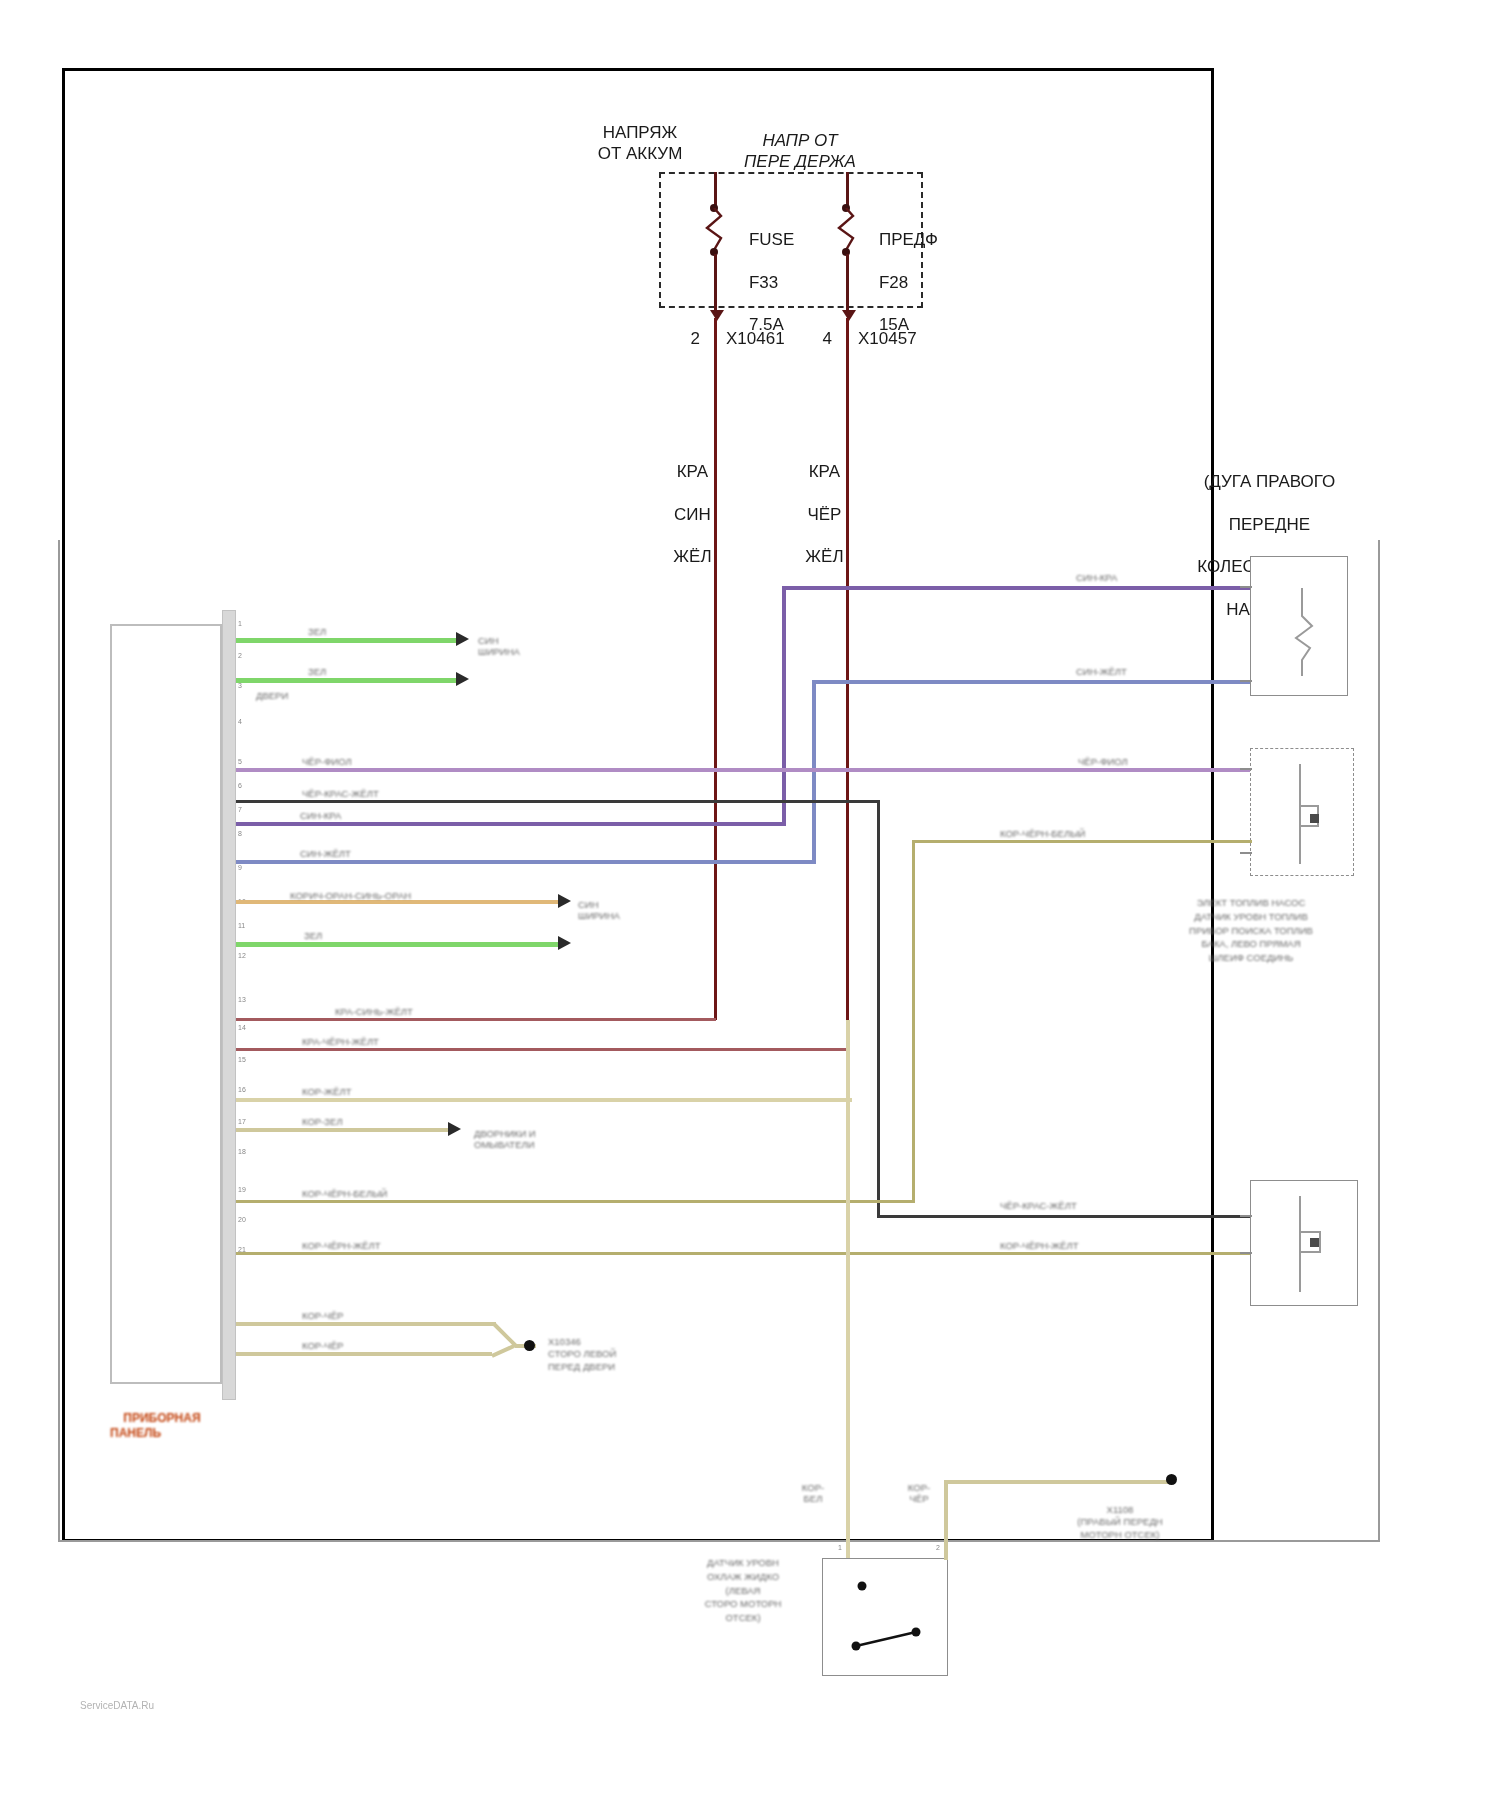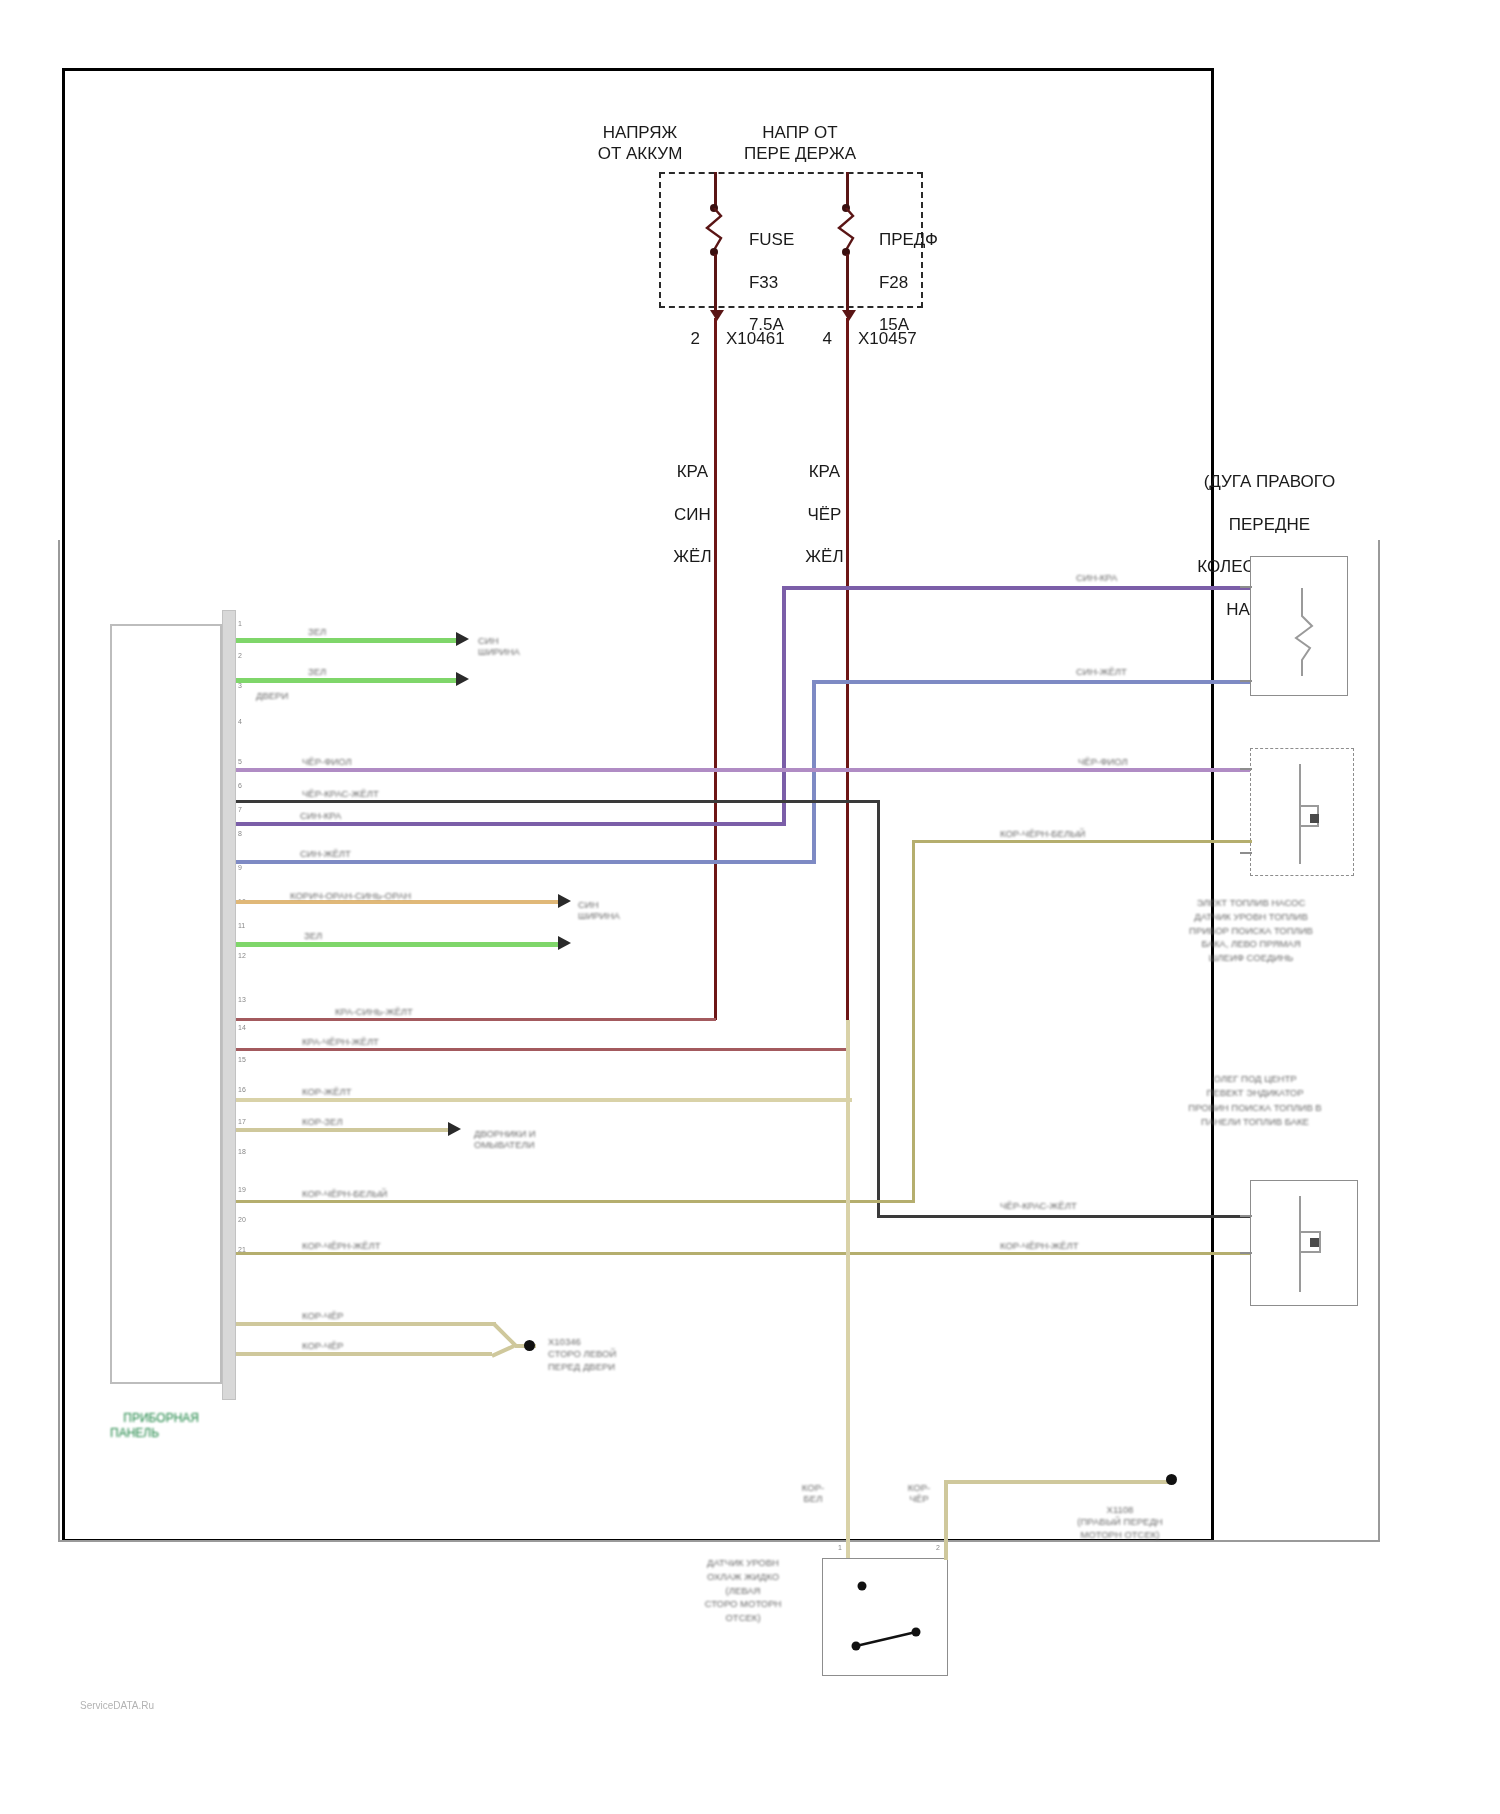--- a/index.html
+++ b/index.html
@@ -45,21 +45,21 @@
   .lbl.c { text-align: center; }
   .lbl.r { text-align: right; }
   .t-big { font-size: 17px; }
   .t-sm  { font-size: 12px; }
   .t-xs  { font-size: 9.5px; }
 
   .blurred {
     color: #6a6a6a;
     filter: blur(0.9px);
   }
-  .blurred.dark { color: #15803d; }
+  .blurred.dark { color: #c2410c; font-weight: bold; }
 
   .wire {
     position: absolute;
     background: #000;
   }
   .hline { height: 3px; }
   .vline { width: 3px; }
 
   .dashbox {
     position: absolute;
@@ -140,21 +140,21 @@
 </head>
 <body>
 
 <div id="sheet">
 
   <div class="frame-outer"></div>
 
   <div class="frame-inner"></div>
 
   <div class="lbl c t-big" style="left:560px; top:122px; width:160px;"><span>НАПРЯЖ</span><br><span>ОТ АККУМ</span></div>
-  <div class="lbl c t-big" style="left:700px; top:122px; width:200px;"><span>НАПР ОТ</span><br><span>ПЕРЕ ДЕРЖА</span></div>
+  <div class="lbl c t-big" style="left:700px; top:130px; width:200px;font-style:italic;"><span>НАПР ОТ</span><br><span>ПЕРЕ ДЕРЖА</span></div>
 
   <div class="dashbox" style="left:659px; top:172px; width:264px; height:136px;"></div>
 
 
   <div class="wire vline" style="left:714px; top:172px; height:36px; background:#5a1515;"></div>
   <div class="fusecap" style="left:710px; top:204px;"></div>
   <svg class="zig" style="left:704px; top:208px;" width="22" height="42">
     <path d="M10,0 L17,8 L3,20 L17,30 L10,42" stroke="#5a1515" stroke-width="2.4" fill="none"></path>
   </svg>
   <div class="fusecap" style="left:710px; top:248px;"></div>
@@ -318,21 +318,20 @@
   <div class="lbl t-xs blurred" style="left:302px; top:1240px;">КОР-ЧЁРН-ЖЁЛТ</div>
   <div class="lbl t-xs blurred" style="left:1000px; top:1240px;">КОР-ЧЁРН-ЖЁЛТ</div>
 
   <div class="conn-box" style="left:1250px; top:1180px; width:108px; height:126px;"></div>
   <div class="pinstub" style="left:1240px; top:1215px; width:12px;"></div>
   <div class="pinstub" style="left:1240px; top:1252px; width:12px;"></div>
   <svg style="position:absolute; left:1290px; top:1192px;" width="40" height="104">
     <path d="M10,4 L10,40 M10,40 L30,40 L30,60 L10,60 Z M10,60 L10,100" stroke="#9a9a9a" stroke-width="2" fill="none"></path>
     <rect x="20" y="46" width="9" height="9" fill="#4a4a4a"></rect>
   </svg>
-  <div class="lbl c t-xs blurred" style="left:1130px; top:1072px; width:250px; line-height:1.5;">ОЛЕГ ПОД ЦЕНТР<br>ПЕВЕКТ ЭНДИКАТОР<br>ПРОВИН ПОИСКА ТОПЛИВ В<br>ПАНЕЛИ ТОПЛИВ БАКЕ</div>
 
   <div class="wire hline" style="left:236px; top:1322px; width:260px; background:#cfc89c; height:4px;"></div>
   <div class="lbl t-xs blurred" style="left:302px; top:1310px;">КОР-ЧЁР</div>
   <div class="wire hline" style="left:236px; top:1352px; width:256px; background:#cfc89c; height:4px;"></div>
   <div class="lbl t-xs blurred" style="left:302px; top:1340px;">КОР-ЧЁР</div>
   <svg style="position:absolute; left:492px; top:1316px;" width="46" height="58">
     <path d="M2,8 L24,30 L44,30" stroke="#cfc89c" stroke-width="4" fill="none"></path>
     <path d="M0,40 L22,30" stroke="#cfc89c" stroke-width="4" fill="none"></path>
   </svg>
   <div class="dot" style="left:524px; top:1340px;"></div>

